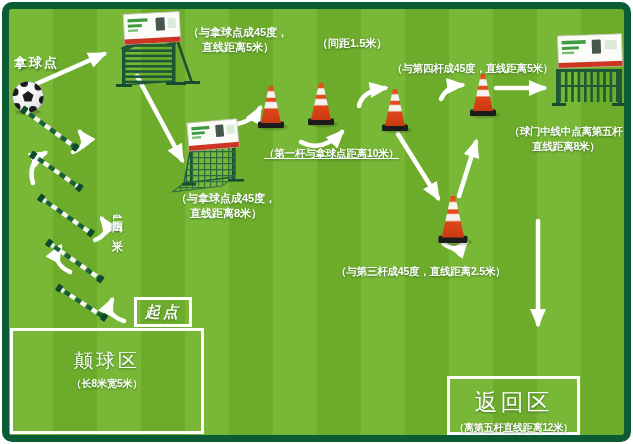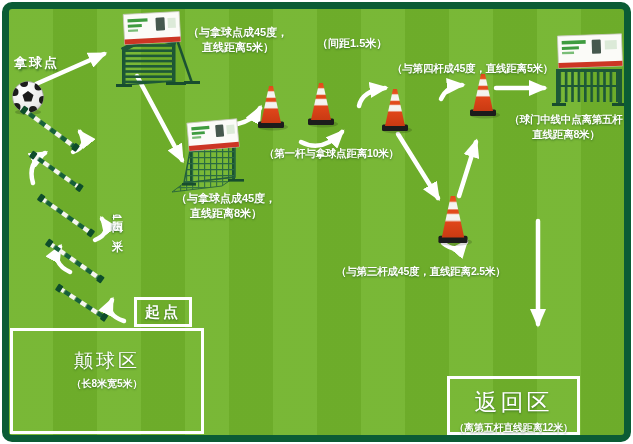--- a/index.html
+++ b/index.html
@@ -205,37 +205,37 @@
 
    <div class="lbl" style="left:175px;top:25px;width:126px;">
      <div>（与拿球点成45度，</div>
      <div>直线距离5米）</div>
    </div>
 
    <div class="lbl" style="left:317px;top:36px;">（间距1.5米）</div>
 
    <div class="lbl lbl-small" style="left:392px;top:61px;">（与第四杆成45度，直线距离5米）</div>
 
-   <div class="lbl lbl-small" style="left:264px;top:146px;">（第一杆与拿球点距离10米）</div>
+   <div class="lbl lbl-small" style="left:264px;top:146px;text-decoration:underline;">（第一杆与拿球点距离10米）</div>
 
    <div class="lbl" style="left:166px;top:191px;width:120px;">
      <div>（与拿球点成45度，</div>
      <div>直线距离8米）</div>
    </div>
 
    <div class="lbl lbl-vert" style="left:109px;top:182px;">（间距1.5米）</div>
 
    <div class="lbl lbl-small" style="left:336px;top:264px;">（与第三杆成45度，直线距离2.5米）</div>
 
-   <div class="lbl lbl-small" style="left:503px;top:112px;width:126px;">
+   <div class="lbl lbl-small" style="left:503px;top:124px;width:126px;">
      <div>（球门中线中点离第五杆</div>
      <div>直线距离8米）</div>
    </div>
 
-   <div class="startbox" style="left:134px;top:297px;width:58px;height:30px;font-size:15px;">
+   <div class="startbox" style="left:134px;top:297px;width:58px;height:30px;font-size:15px;font-style:italic;">
      <span>起点</span>
    </div>
 
    <div class="zone" style="left:10px;top:328px;width:194px;height:106px;padding-top:17px;">
      <div class="title" style="font-size:19px;">颠球区</div>
      <div class="sub" style="font-size:10px;margin-top:3px;">（长8米宽5米）</div>
    </div>
 
    <div class="zone" style="left:447px;top:376px;width:133px;height:59px;padding-top:8px;">
      <div class="title" style="font-size:23px;">返回区</div>

